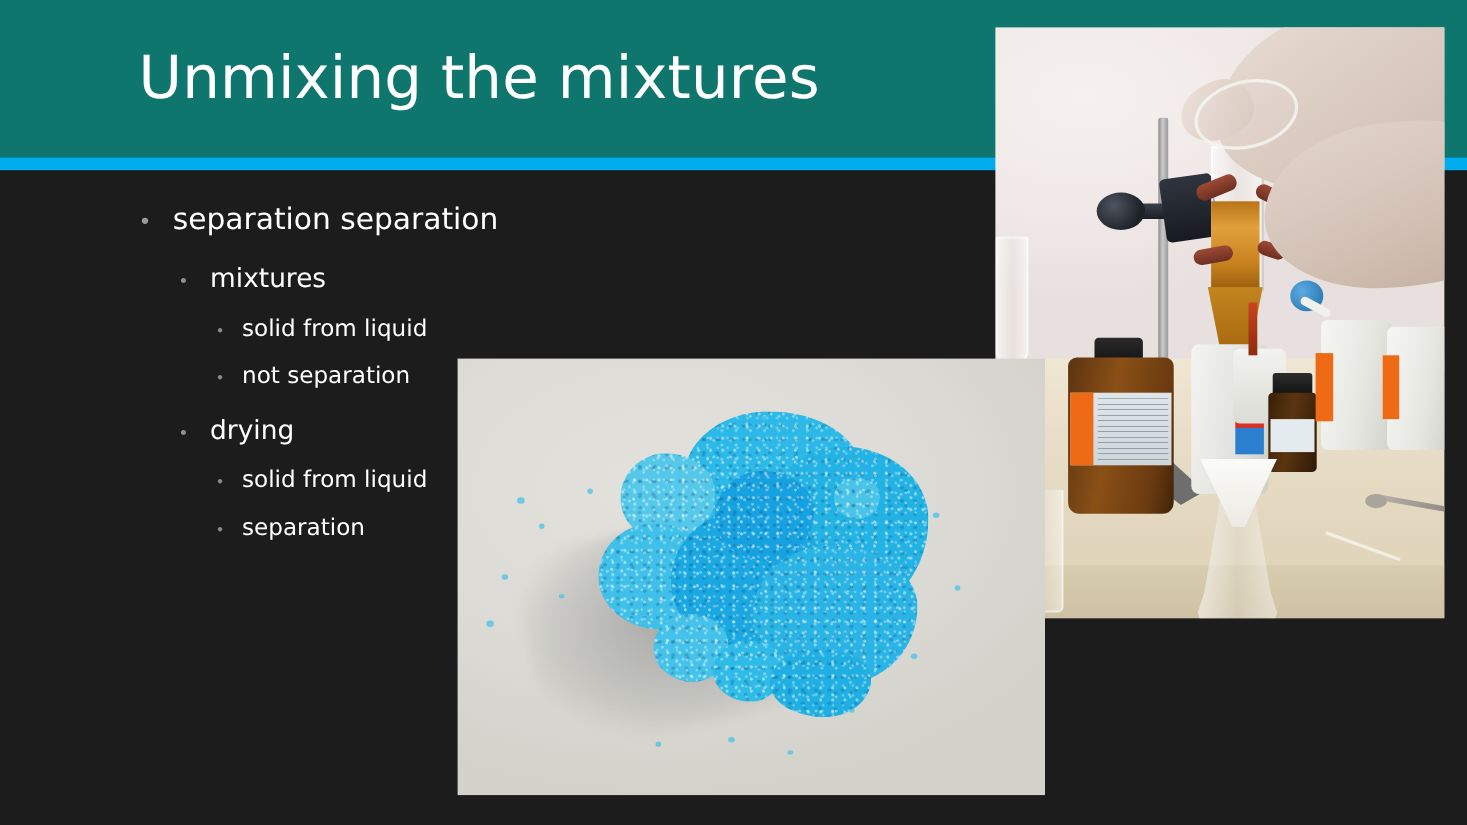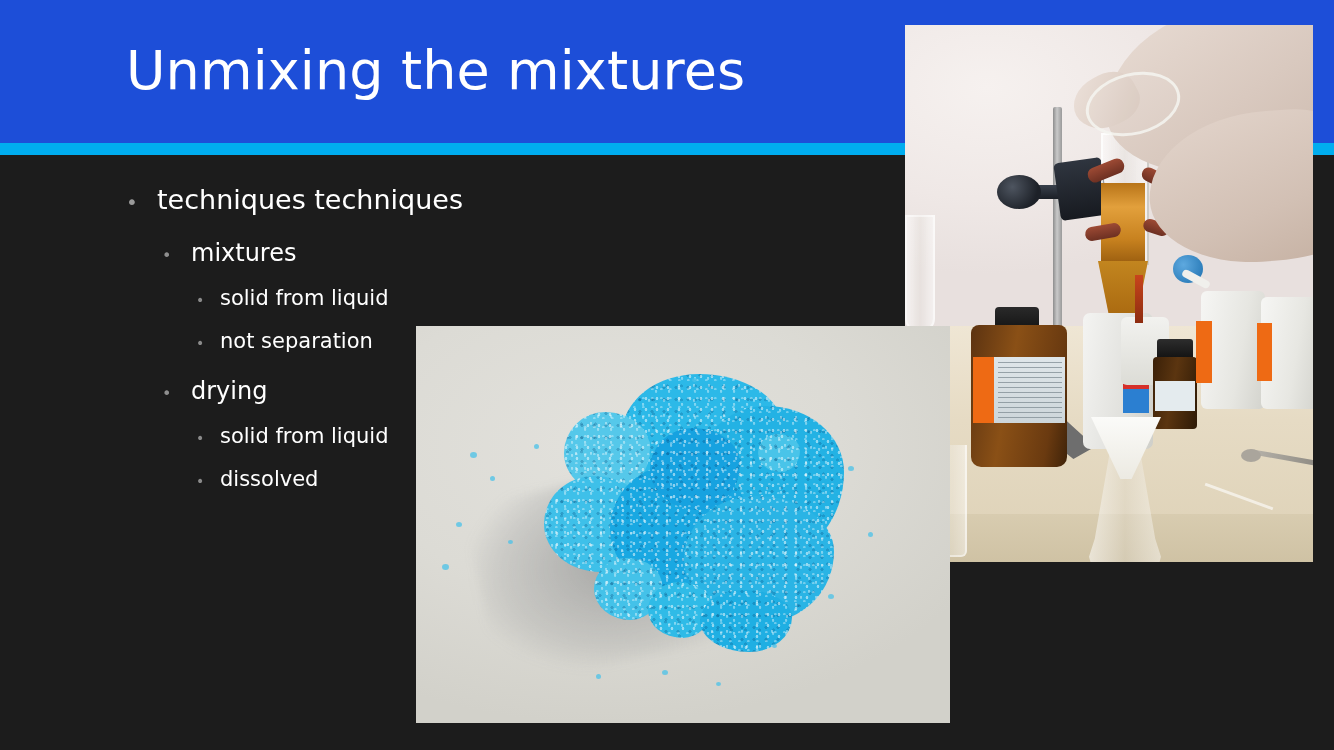--- a/index.html
+++ b/index.html
@@ -19,21 +19,21 @@
     overflow: hidden;
     background: #000000;
   }
 
   
   .title-band {
     position: absolute;
     left: 0; top: 0;
     width: 1334px;
     height: 143px;
-    background: #1d4ed8;
+    background: #0f766e;
   }
   .slide-title {
     position: absolute;
     left: 126px;
     top: 38px;
     font-size: 54px;
     line-height: 66px;
     font-weight: 400;
     color: #ffffff;
     letter-spacing: 0.1px;
@@ -504,21 +504,21 @@
   </div>
 
   <div class="accent-bar"></div>
 
   <div class="body-area"></div>
 
   <div class="bullets">
 
     <div class="bullet lvl1">
       <span class="dot">•</span>
-      <span class="txt">techniques techniques</span>
+      <span class="txt">separation separation</span>
     </div>
 
     <div class="bullet lvl2">
       <span class="dot">•</span>
       <span class="txt">mixtures</span>
     </div>
 
     <div class="bullet lvl3">
       <span class="dot">•</span>
       <span class="txt">solid from liquid</span>
@@ -534,21 +534,21 @@
       <span class="txt">drying</span>
     </div>
 
     <div class="bullet lvl3">
       <span class="dot">•</span>
       <span class="txt">solid from liquid</span>
     </div>
 
     <div class="bullet lvl3">
       <span class="dot">•</span>
-      <span class="txt">dissolved</span>
+      <span class="txt">separation</span>
     </div>
 
   </div>
 
   <div class="photo" id="photo-lab" title="Gloved hands pouring liquid through a watch glass into a separatory funnel of amber liquid clamped on a retort stand, with a filter funnel in an Erlenmeyer flask and reagent bottles with orange hazard labels on the bench">
     <div class="lab-wall"></div>
     <div class="lab-bench"></div>
     <div class="lab-benchfront"></div>
 
     <div class="test-tube-left"></div>

